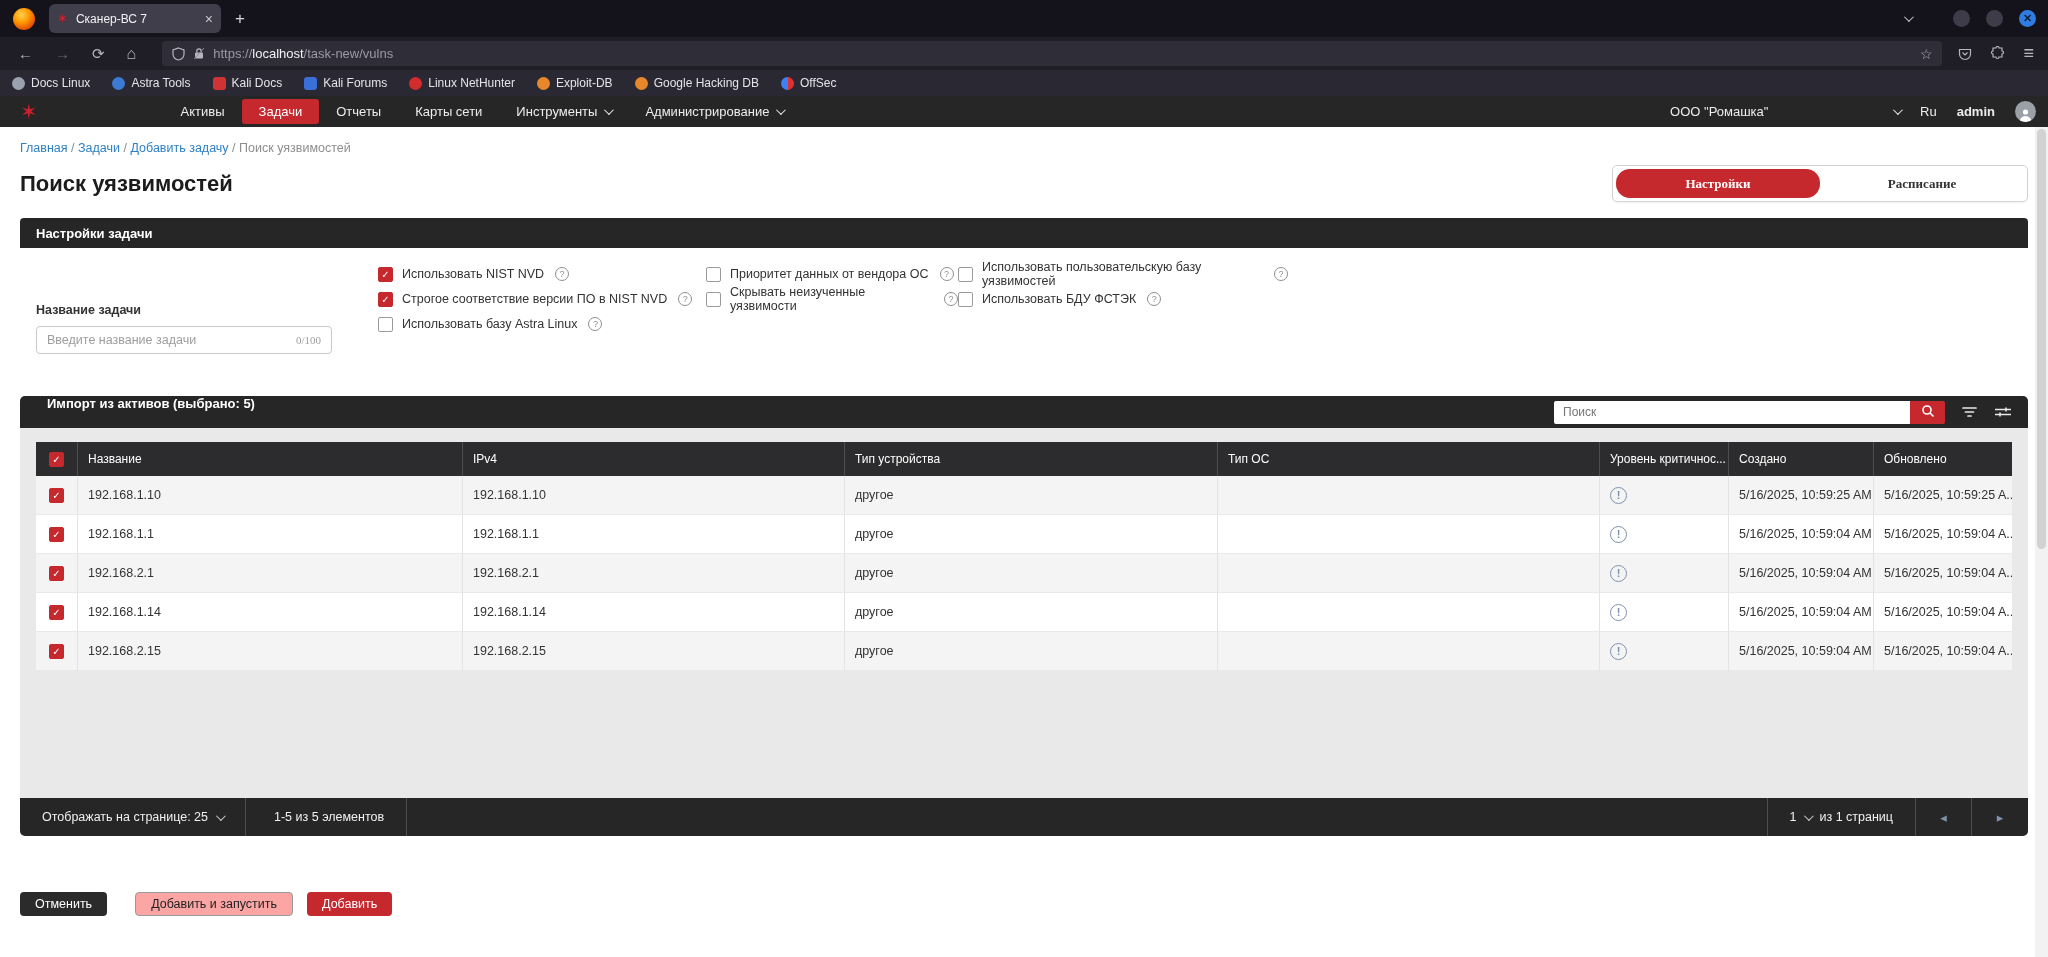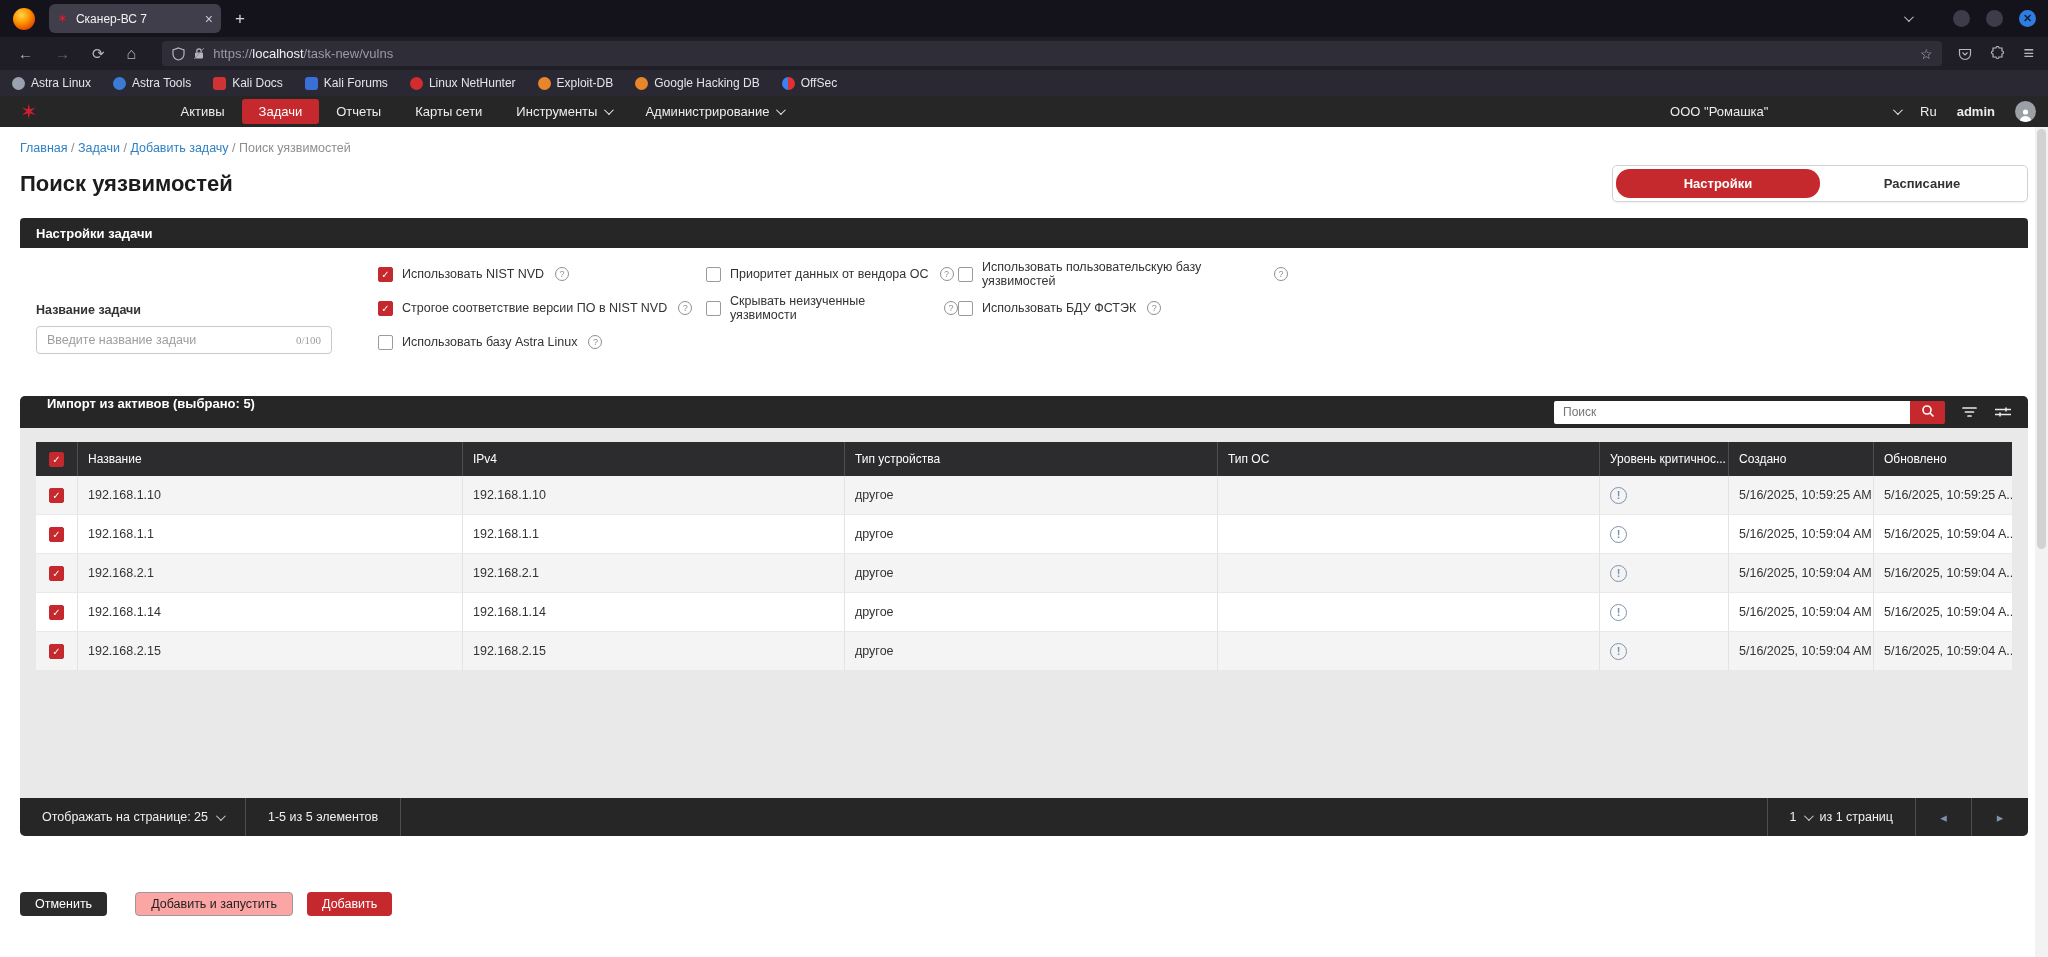--- a/index.html
+++ b/index.html
@@ -55,34 +55,34 @@
     transform:rotate(45deg) translateY(-2px); display:inline-block; }
 
   
   .breadcrumb { margin:14px 0 0 20px; font-size:12.5px; color:#8d8d8d; }
   .breadcrumb a { color:#2e81c4; text-decoration:none;margin-top:27px; }
   .titlerow { display:flex; align-items:center; justify-content:space-between; margin:10px 20px 0; }
   .pagetitle { font-size:22px; font-weight:bold; color:#1c1c1c; }
   .viewtabs { border:1px solid #d3d3d3; border-radius:5px; padding:3px; display:flex; background:#fff;
     box-shadow:0 1px 2px rgba(0,0,0,.06); }
   .viewtab { width:204px; height:29px; display:flex; align-items:center; justify-content:center;
-    font-size:13px; font-weight:bold; color:#333; border-radius:14px; }
+    font-size:13px; font-weight:bold; color:#333; border-radius:14px;font-family:Liberation Serif, serif; }
   .viewtab.active { background:#c5282d; color:#fff; }
 
   .section-bar { height:30px; background:#262626; border-radius:4px 4px 0 0; display:flex; align-items:center;
     padding:0 16px; color:#fff; font-size:13px; font-weight:bold; }
   .settings { margin:16px 20px 0; }
   .settings-body { background:#fff; display:flex; padding:18px 16px 26px; }
   .namefield { width:296px; margin-top:37px; flex:none; }
   .namefield label { display:block; font-size:12.5px; font-weight:bold; color:#333; margin-bottom:9px; }
   .inputwrap { height:28px; border:1px solid #c9c9c9; border-radius:4px; display:flex; align-items:center; padding:0 10px; }
   .inputwrap input { border:none; outline:none; flex:1; font-size:12.5px; font-family:inherit; color:#333; min-width:0; }
   .inputwrap input::placeholder { color:#9d9d9d; }
   .counter { font-size:11px; color:#9d9d9d;font-family:Liberation Serif, serif; }
-  .cbcol { display:flex; flex-direction:column; gap:18px; }
+  .cbcol { display:flex; flex-direction:column; gap:9px; }
   .cbcol1 { margin-left:46px; width:328px; }
   .cbcol2 { width:252px; }
   .cbcol3 { width:330px; }
   .cbrow { display:flex; align-items:center; gap:9px; font-size:12.5px; color:#333; height:16px; }
   .cb { width:15px; height:15px; border-radius:2px; flex:none; background:#fff; border:1.5px solid #9b9b9b; }
   .cb.checked { background:#c5282d; border-color:#c5282d; color:#fff; font-size:10px;
     display:flex; align-items:center; justify-content:center; }
   .cb.checked::after { content:"✓"; }
   .qicon { width:14px; height:14px; border:1px solid #8f8f8f; border-radius:50%; color:#8f8f8f;
     font-size:9px; display:flex; align-items:center; justify-content:center; margin-left:2px; flex:none; }
@@ -111,21 +111,21 @@
   .gb.odd { background:#f4f4f4; } .gb.even { background:#ffffff; }
   .gb > div { display:flex; align-items:center; padding-left:10px; border-right:1px solid #e3e3e3;
     border-bottom:1px solid #e9e9e9; white-space:nowrap; overflow:hidden; }
   .gb > div:first-child { justify-content:center; padding-left:0; }
   .gb > div:last-child { border-right:none; }
   .iicon { width:17px; height:17px; border:1.5px solid #7e92ad; border-radius:50%; color:#7e92ad;
     font-size:11px; font-weight:bold; display:flex; align-items:center; justify-content:center; flex:none; }
   .iicon::after { content:"!"; }
 
   .assets-footer { margin-top:auto; height:38px; background:#262626; border-radius:0 0 5px 5px;
-    display:flex; align-items:stretch; color:#f0f0f0; font-size:12.5px; }
+    display:flex; align-items:stretch; color:#f0f0f0; font-size:12.5px;gap:6px; }
   .fcell { display:flex; align-items:center; gap:8px; padding:0 22px; border-right:1px solid #4d4d4d; }
   .assets-footer .right { margin-left:auto; display:flex; align-items:stretch; }
   .assets-footer .right .fcell:first-child { border-left:1px solid #4d4d4d; }
   .pgarrow { width:56px; display:flex; align-items:center; justify-content:center; color:#7e92ad;
     border-right:1px solid #4d4d4d; font-size:13px; }
   .pgarrow:last-child { border-right:none; }
   .i-larr::before{content:"◂";} .i-rarr::before{content:"▸";}
 
   
   .actions { margin:56px 0 0 20px; display:flex; align-items:center; }
@@ -197,21 +197,21 @@
             <path d="M6 2a1.5 1.5 0 0 1 3 0h3v3a1.5 1.5 0 0 1 0 3v3h-3a1.5 1.5 0 0 1-3 0H3V8a1.5 1.5 0 0 1 0-3V2z" fill="none" stroke="#b7b4c2" stroke-width="1.2"></path>
           </svg>
       </span>
       <span class="i-menu"></span>
     </div>
   </div>
 
   <div class="bookmarksrow">
     <span class="bm">
         <span class="bm-ic" style="background:#9aa2af;border-radius:50%"></span>
-        <span>Astra Linux</span>
+        <span>Docs Linux</span>
       </span>
     <span class="bm">
         <span class="bm-ic" style="background:#3b7bd4;border-radius:50%"></span>
         <span>Astra Tools</span>
       </span>
     <span class="bm">
         <span class="bm-ic" style="background:#d03333"></span>
         <span>Kali Docs</span>
       </span>
     <span class="bm">

